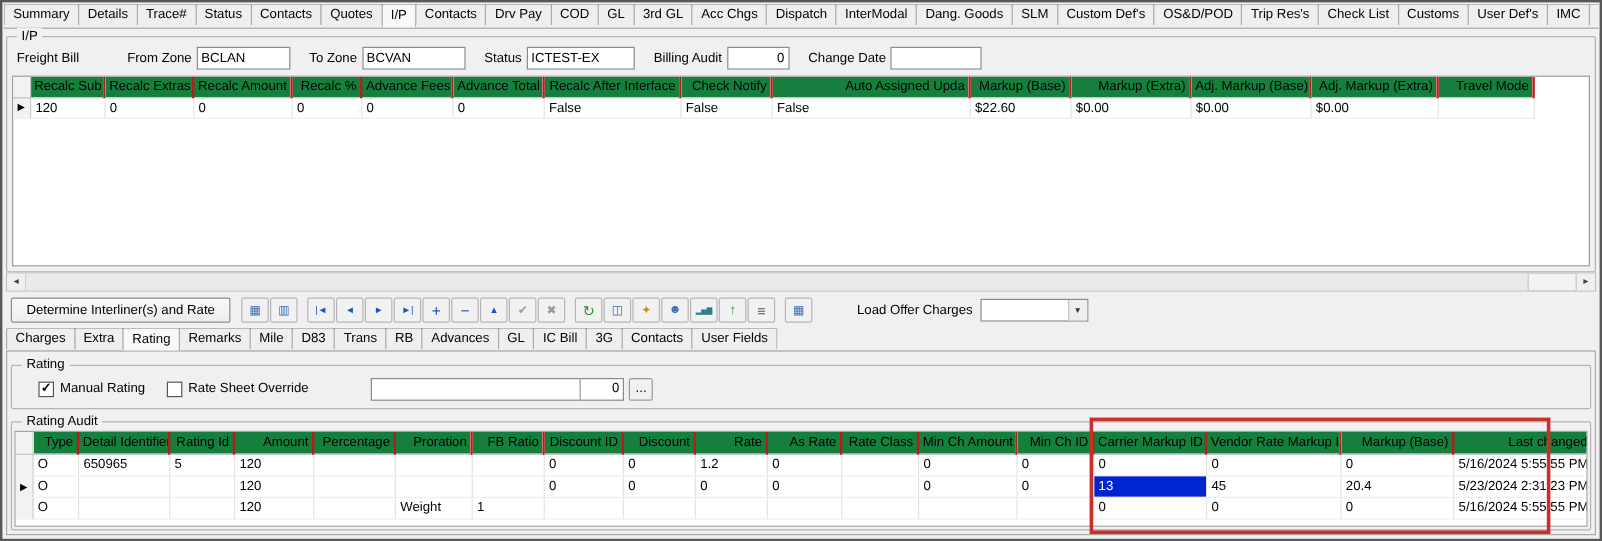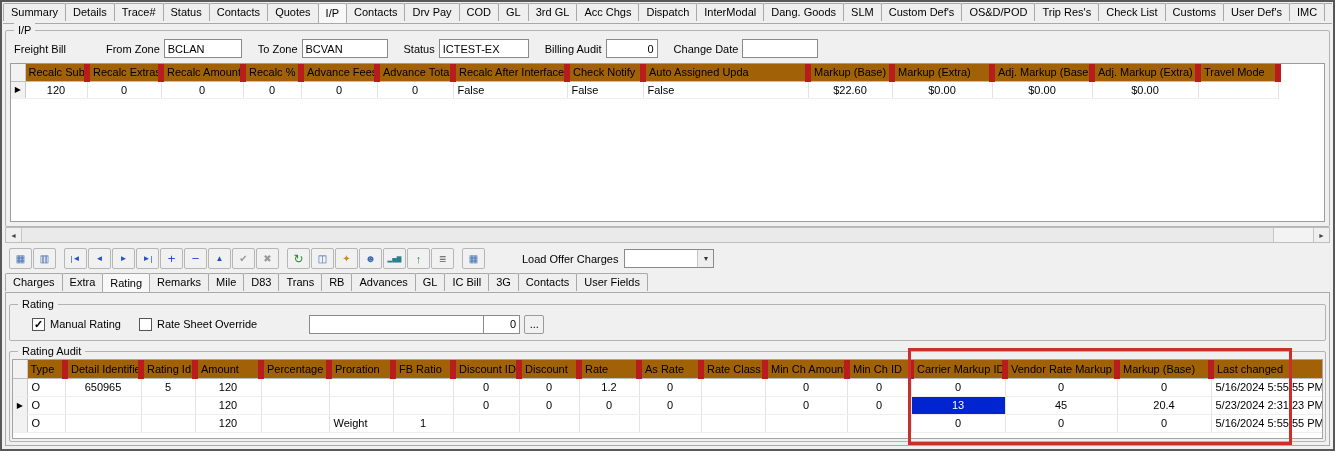--- a/index.html
+++ b/index.html
@@ -23,23 +23,23 @@
   .flabel{margin:0 4px 0 16px;white-space:nowrap}
   .flabel.first{margin-left:2px}
   .flabel.wide{margin-left:36px}
   .fin{height:19px;border:1px solid #8a8a8a;background:#fff;font:inherit;padding:0 3px}
   .w146{width:146px}.w78{width:78px}.w86{width:86px}.w90{width:90px}.w52{width:52px;text-align:right}.w76{width:76px}
 
   
   .grid-box{position:absolute;background:#fff;border:1px solid #9c9c9c;overflow:hidden}
   .gb-ip .grid-box{left:4px;right:4px;top:32px;bottom:4px}
   table.grid{border-collapse:collapse;table-layout:fixed;font:inherit}
-  .grid th{font-weight:normal;text-align:left;height:17px;padding:0 3px;background:#a16207;border-right:6px solid #b91c1c;border-bottom:1px solid #bdbdbd;white-space:nowrap;overflow:hidden}
+  .grid th{font-weight:normal;text-align:right;height:17px;padding:0 3px;background:#15803d;border-right:2px solid #b91c1c;border-bottom:1px solid #bdbdbd;white-space:nowrap;overflow:hidden}
   .grid td{height:17px;padding:0 4px;border-right:1px solid #e3e3e3;border-bottom:1px solid #eeeeee;white-space:nowrap;overflow:hidden}
-  .grid td.ra{text-align:center}
+  .grid td.ra{text-align:left}
   .grid td.sel{color:#fff}
   .grid .mk{background:#f2f2f2;border-right:1px solid #c9c9c9;text-align:center;font-size:8px;padding:0;color:#000}
 
   
   .hscroll{position:absolute;left:3px;right:3px;top:225px;height:16px;display:flex;background:#f3f3f3;border:1px solid #bdbdbd}
   .sb-btn{width:16px;display:flex;align-items:center;justify-content:center;font-size:7px;color:#444;background:#efefef;border-right:1px solid #c6c6c6}
   .sb-btn.right{border-right:none;border-left:1px solid #c6c6c6}
   .sb-track{flex:1;position:relative}
   .sb-thumb{position:absolute;left:0;top:0;bottom:0;width:97%;background:#eaeaea;border-right:1px solid #c6c6c6}
 
@@ -186,20 +186,21 @@
       </div>
     <div class="sb-track">
         <div class="sb-thumb"></div>
       </div>
     <div class="sb-btn right">
         <span>►</span>
       </div>
   </div>
 
   <div class="toolbar">
+    <button class="rate-btn">Determine Interliner(s) and Rate</button>
     <div class="iconbar">
         <button class="ibtn">
           <span style="color: rgb(60, 107, 176);">▦</span>
         </button>
         <button class="ibtn">
           <span style="color: rgb(60, 107, 176);">▥</span>
         </button>
         <button class="ibtn gap">
           <span style="color: rgb(30, 80, 200); font-size: 8px;">|◄</span>
         </button>

